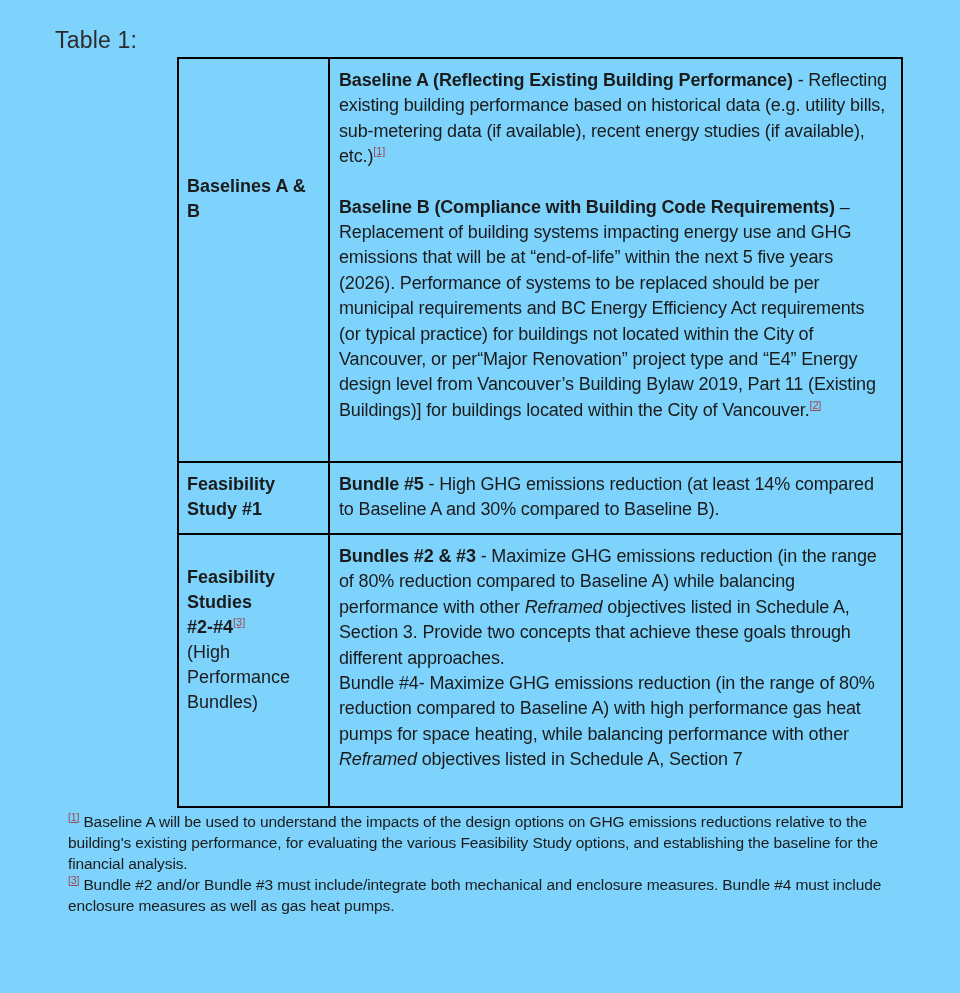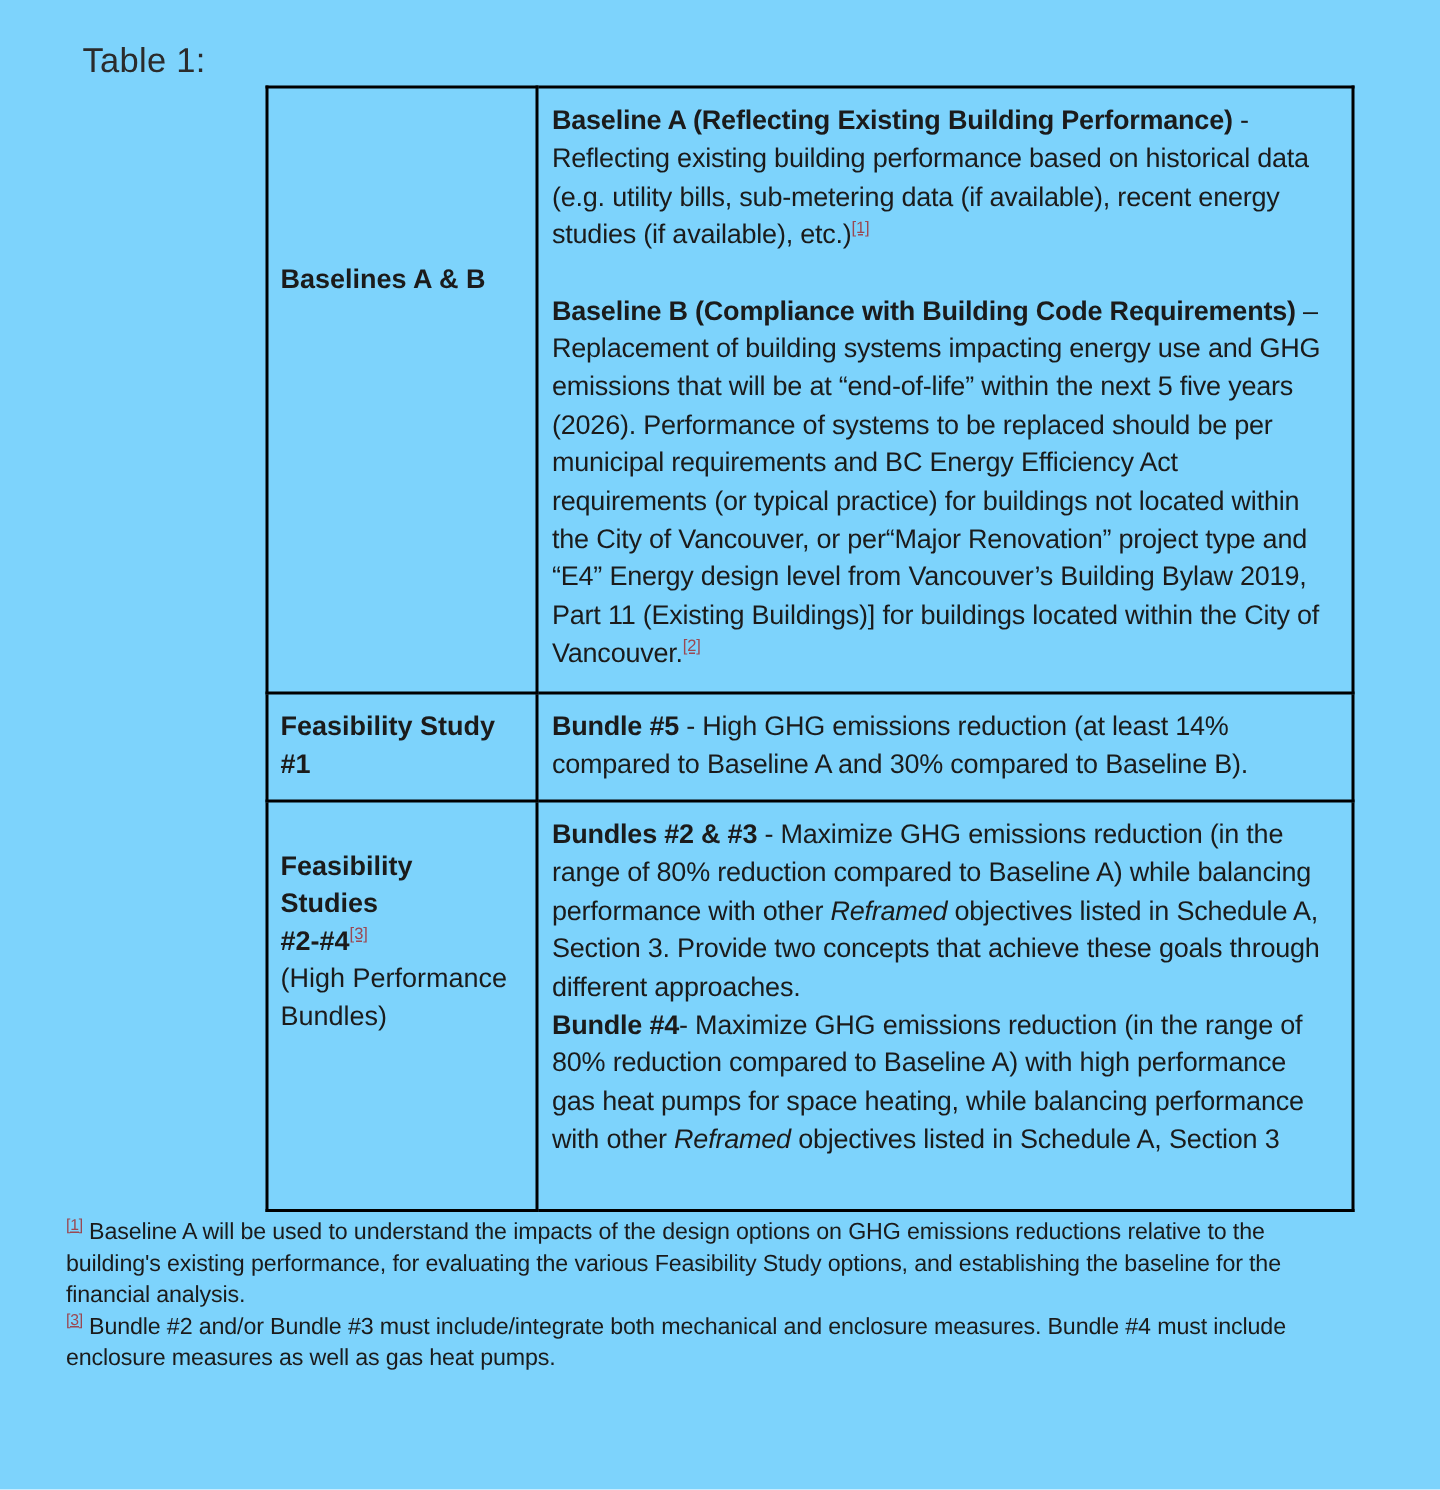--- a/index.html
+++ b/index.html
@@ -28,21 +28,21 @@
     width: 726px;
     border-collapse: collapse;
     table-layout: fixed;
   }
   .main-table td {
     border: 2px solid var(--border);
     vertical-align: top;
     box-sizing: border-box;
   }
   .header-cell {
-    width: 180px;
+    width: 151px;
     font-size: 18px;
     line-height: 25px;
     padding: 9px 8px;
     margin-top: 32px;
   }
   .body-cell {
     font-size: 18px;
     line-height: 25.4px;
     letter-spacing: -0.15px;
     padding: 9px 14px 9px 9px;
@@ -58,21 +58,21 @@
     text-decoration: underline;
     cursor: pointer;
   }
   tr.r0 { height: 404px; }
   tr.r1 { height: 72px; }
   tr.r2 { height: 273px; }
   tr.r0 .header-cell { padding-top: 115px; }
   tr.r2 .header-cell { padding-top: 30px; }
   .footnotes {
     position: absolute;
-    left: 44px;
+    left: 68px;
     top: 811px;
     width: 856px;
     font-size: 15.5px;
     line-height: 21px;
     letter-spacing: -0.1px;
   }
   .fn-marker {
     font-size: 10.5px;
     line-height: 0;
     color: var(--link);
@@ -108,21 +108,21 @@
         </tr>
         <tr class="r2">
           <td class="header-cell">
             <p><span style="font-weight: 700;">Feasibility</span></p>
             <p><span style="font-weight: 700;">Studies</span></p>
             <p><span style="font-weight: 700;">#2-#4</span><sup class="ref">[3]</sup></p>
             <p class="center"><span>(High Performance Bundles)</span></p>
           </td>
           <td class="body-cell">
             <p><span style="font-weight: 700;">Bundles #2 &amp; #3</span><span> - Maximize GHG emissions reduction (in the range of 80% reduction compared to Baseline A) while balancing performance with other </span><span style="font-style: italic;">Reframed</span><span> objectives listed in Schedule A, Section 3.  Provide two concepts that achieve these goals through different approaches.</span></p>
-            <p><span style="font-weight: 700;">Bundle #4</span><span>- Maximize GHG emissions reduction (in the range of 80% reduction compared to Baseline A) with high performance gas heat pumps for space heating, while balancing performance with other </span><span style="font-style: italic;">Reframed</span><span> objectives listed in Schedule A, Section 3</span></p>
+            <p><span style="font-weight: 400;">Bundle #4</span><span>- Maximize GHG emissions reduction (in the range of 80% reduction compared to Baseline A) with high performance gas heat pumps for space heating, while balancing performance with other </span><span style="font-style: italic;">Reframed</span><span> objectives listed in Schedule A, Section 7</span></p>
           </td>
         </tr>
       </tbody>
   </table>
   <div class="footnotes" id="footnotes">
       <p><sup class="fn-marker">[1]</sup><span>Baseline A will be used to understand the impacts of the design options on GHG emissions reductions relative to the building's existing performance, for evaluating the various Feasibility Study options, and establishing the baseline for the financial analysis.</span></p>
       <p><sup class="fn-marker">[3]</sup><span>Bundle #2 and/or Bundle #3 must include/integrate both mechanical and enclosure measures. Bundle #4 must include enclosure measures as well as gas heat pumps.</span></p>
     </div>
 </div>
 

